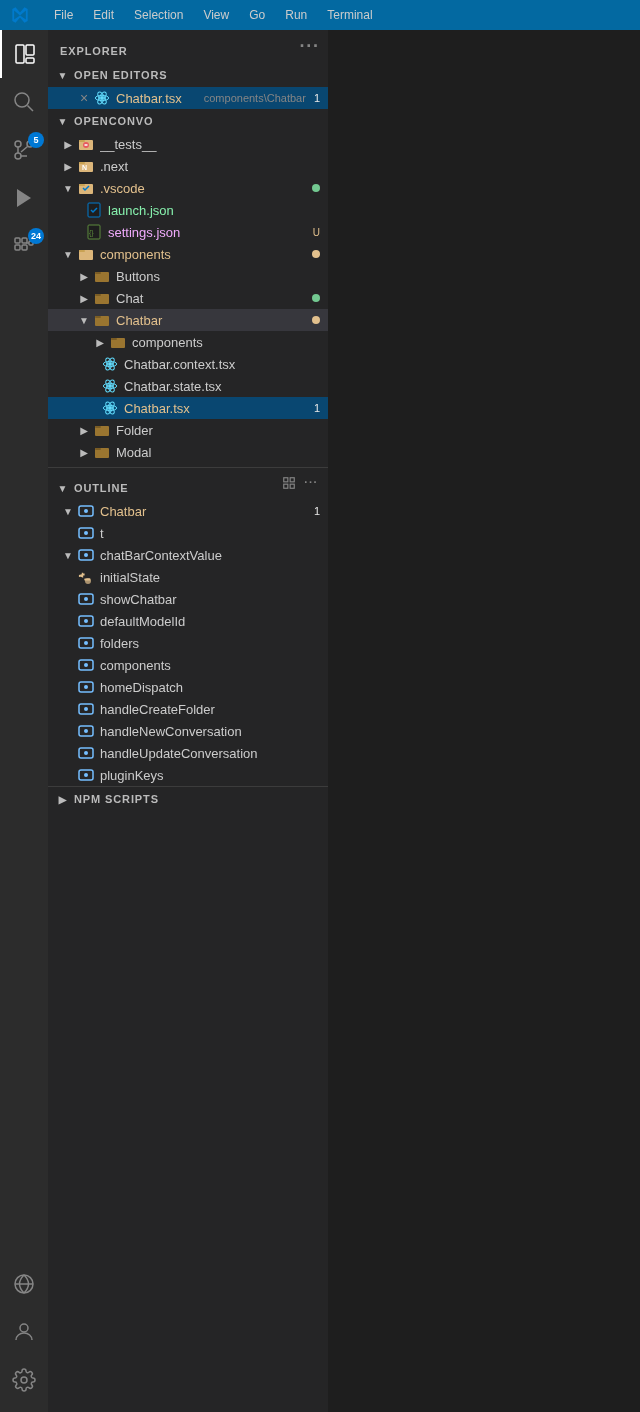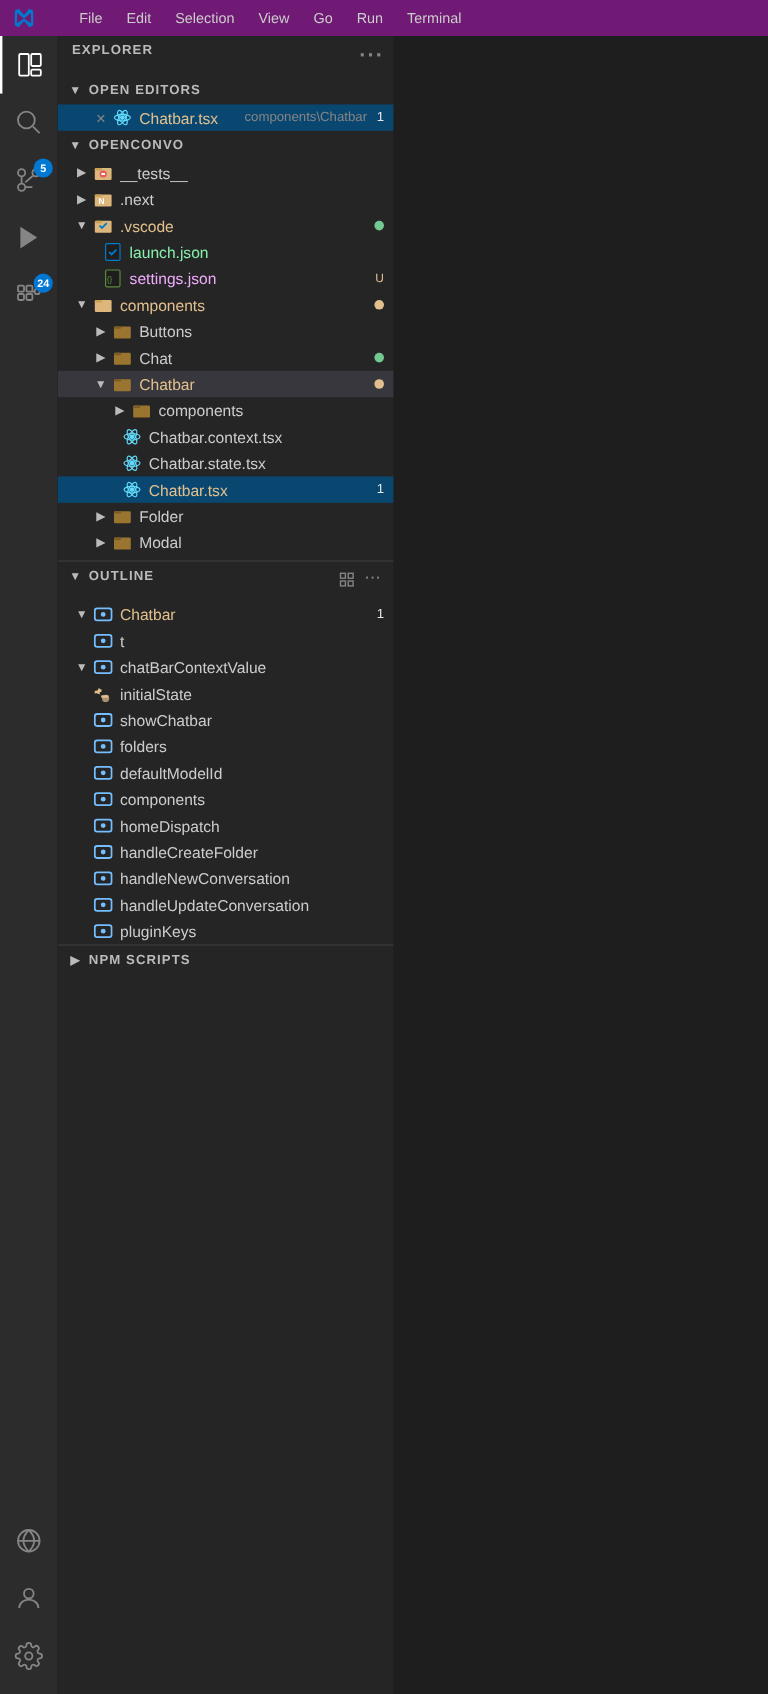--- a/index.html
+++ b/index.html
@@ -8,26 +8,26 @@
       background: #1e1e1e;
       color: #cccccc;
       font-size: 13px;
       width: 640px;
       min-height: 1412px;
       overflow-x: hidden;
     }
 
     
     .titlebar {
-      background: #701a75;
+      background: #0369a1;
       height: 30px;
       display: flex;
       align-items: center;
       padding: 0 8px;
-      gap: 16px;
+      gap: 4px;
     }
     .titlebar-logo {
       width: 24px;
       height: 24px;
       margin-right: 8px;
       display: flex;
       align-items: center;
       justify-content: center;
     }
     .titlebar-logo svg { width: 18px; height: 18px; }
@@ -105,21 +105,21 @@
       overflow-y: auto;
       overflow-x: hidden;
       flex-shrink: 0;
     }
     .sidebar::-webkit-scrollbar { width: 6px; }
     .sidebar::-webkit-scrollbar-track { background: transparent; }
     .sidebar::-webkit-scrollbar-thumb { background: #424242; border-radius: 3px; }
 
     .section-header {
       display: flex;
-      align-items: flex-start;
+      align-items: flex-end;
       padding: 6px 8px 6px 12px;
       cursor: pointer;
       user-select: none;
       font-size: 11px;
       font-weight: 700;
       letter-spacing: 0.08em;
       color: #bbbbbb;
       text-transform: uppercase;
       justify-content: space-between;
     }
@@ -646,32 +646,32 @@
       </div>
 
       <div class="outline-item">
         <span class="tree-indent" style="width:28px;"></span>
         <span class="tree-icon">
           <svg width="16" height="16" viewBox="0 0 16 16">
               <rect x="1" y="3" width="14" height="10" rx="2" fill="none" stroke="#75beff" stroke-width="1.5"></rect>
               <circle cx="8" cy="8" r="2" fill="#75beff"></circle>
             </svg>
         </span>
+        <span class="tree-label">defaultModelId</span>
+      </div>
+
+      <div class="outline-item">
+        <span class="tree-indent" style="width:28px;"></span>
+        <span class="tree-icon">
+          <svg width="16" height="16" viewBox="0 0 16 16">
+              <rect x="1" y="3" width="14" height="10" rx="2" fill="none" stroke="#75beff" stroke-width="1.5"></rect>
+              <circle cx="8" cy="8" r="2" fill="#75beff"></circle>
+            </svg>
+        </span>
         <span class="tree-label">folders</span>
-      </div>
-
-      <div class="outline-item">
-        <span class="tree-indent" style="width:28px;"></span>
-        <span class="tree-icon">
-          <svg width="16" height="16" viewBox="0 0 16 16">
-              <rect x="1" y="3" width="14" height="10" rx="2" fill="none" stroke="#75beff" stroke-width="1.5"></rect>
-              <circle cx="8" cy="8" r="2" fill="#75beff"></circle>
-            </svg>
-        </span>
-        <span class="tree-label">defaultModelId</span>
       </div>
 
       <div class="outline-item">
         <span class="tree-indent" style="width:28px;"></span>
         <span class="tree-icon">
           <svg width="16" height="16" viewBox="0 0 16 16">
               <rect x="1" y="3" width="14" height="10" rx="2" fill="none" stroke="#75beff" stroke-width="1.5"></rect>
               <circle cx="8" cy="8" r="2" fill="#75beff"></circle>
             </svg>
         </span>

